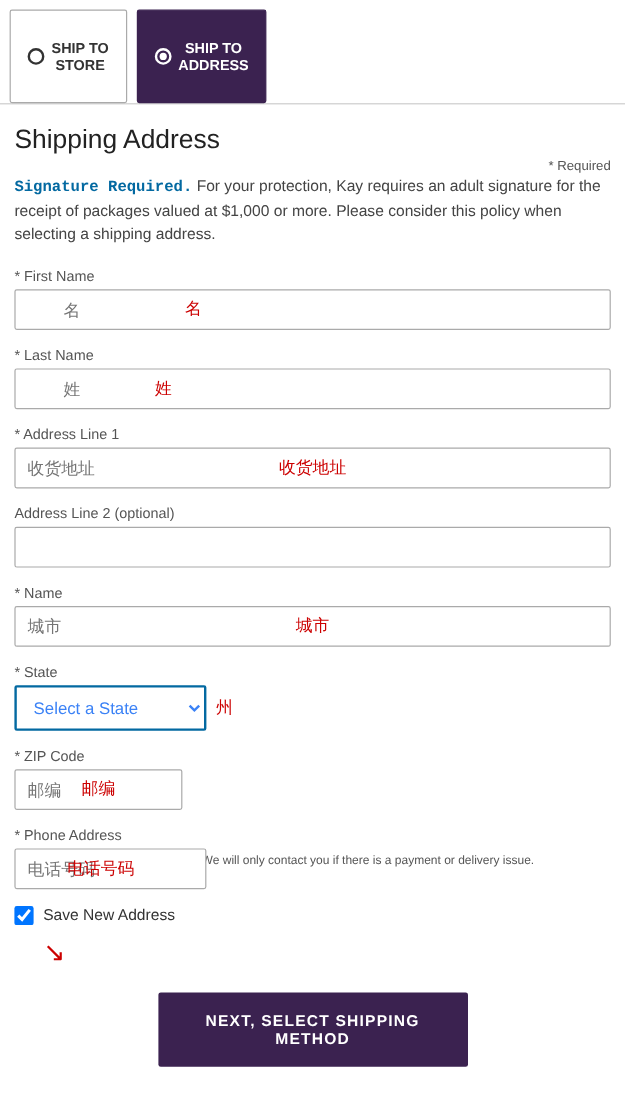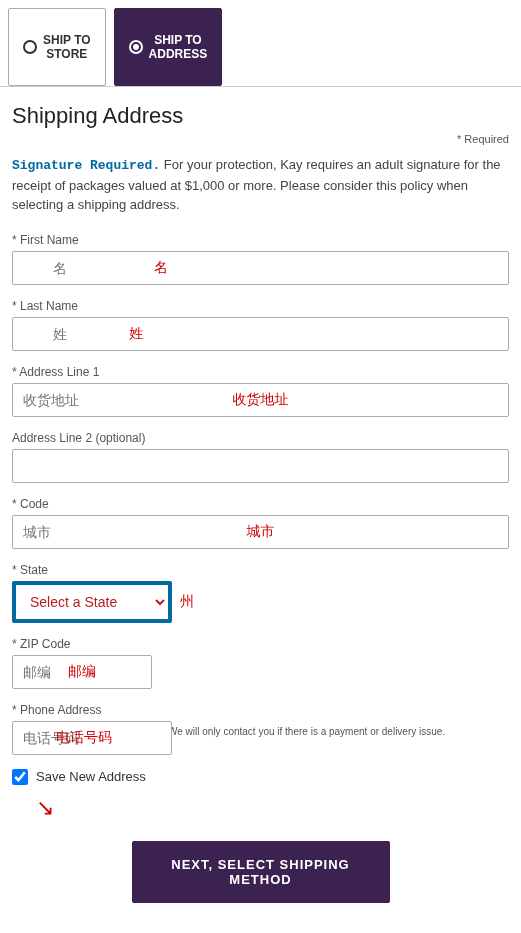--- a/index.html
+++ b/index.html
@@ -67,21 +67,20 @@
       font-size: 22px;
       font-weight: normal;
       color: #222;
       margin-bottom: 4px;
     }
 
     .required-note {
       text-align: right;
       font-size: 11px;
       color: #555;
-      margin-bottom: 10px;
     }
 
     .signature-note {
       font-size: 13px;
       line-height: 1.5;
       color: #444;
       margin-bottom: 18px;
     }
 
     .signature-note strong {
@@ -110,25 +109,25 @@
       outline: none;
     }
 
     .form-input.has-value {
       color: #c00;
     }
 
     .state-select {
       width: 100%;
       padding: 8px 10px;
-      border: 4px solid #0369a1;
+      border: 2px solid #0369a1;
       border-radius: 2px;
       font-size: 14px;
       background: #fff;
-      color: #b91c1c;
+      color: #3b82f6;
       appearance: auto;
       outline: none;
     }
 
     .zip-input {
       width: 140px;
     }
 
     .phone-row {
       display: flex;
@@ -269,21 +268,21 @@
       <span class="chinese-label">收货地址</span>
     </div>
   </div>
 
   <div class="form-group">
     <label class="form-label">Address Line 2 (optional)</label>
     <input type="text" class="form-input" placeholder="" style="">
   </div>
 
   <div class="form-group">
-    <label class="form-label">* Code</label>
+    <label class="form-label">* Name</label>
     <div class="field-with-chinese">
       <input type="text" class="form-input has-value" placeholder="城市" style="">
       <span class="chinese-label">城市</span>
     </div>
   </div>
 
   <div class="form-group">
     <label class="form-label">* State</label>
     <div class="state-row">
       <select class="state-select" style="width:160px;">

